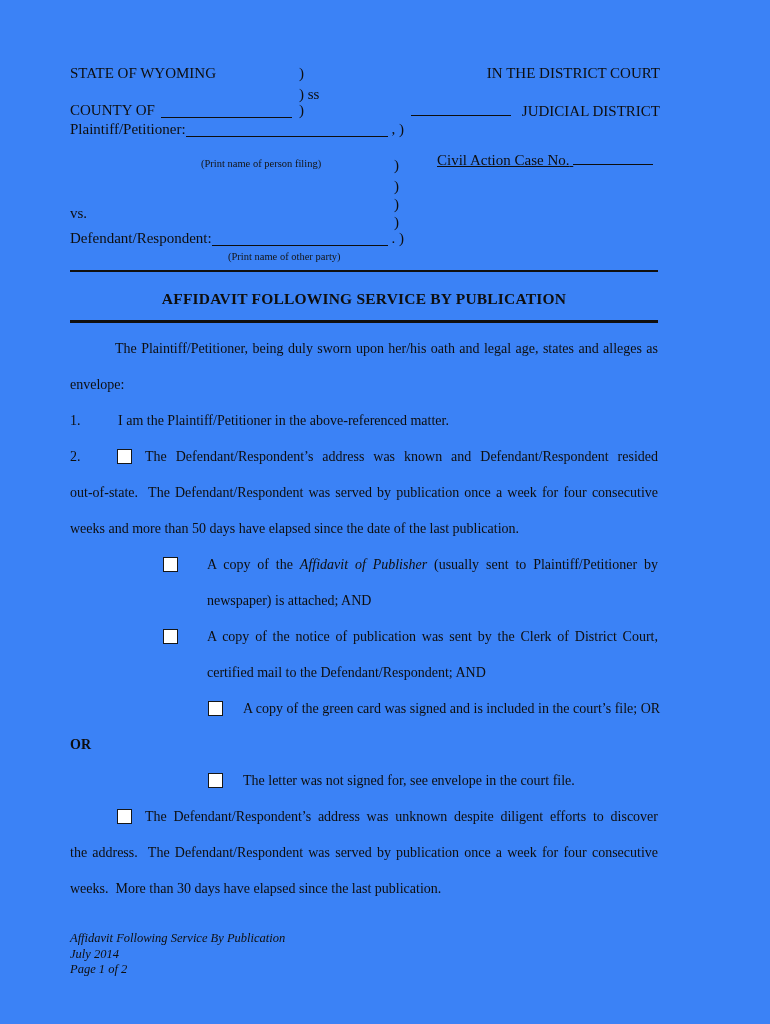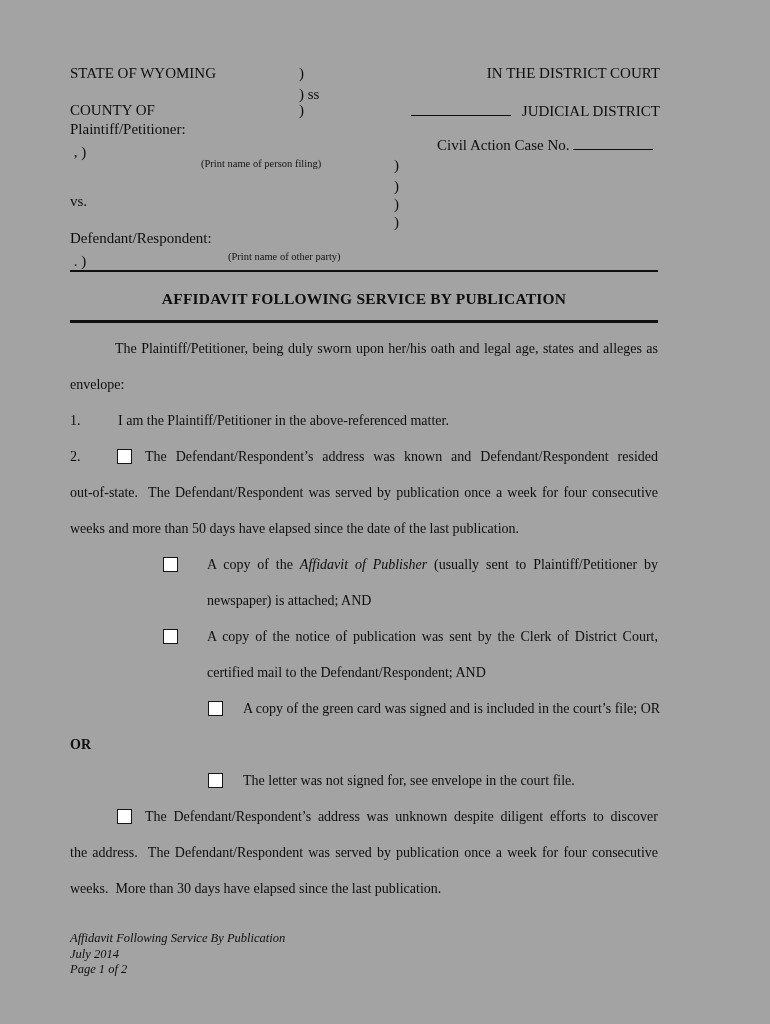--- a/index.html
+++ b/index.html
@@ -1,23 +1,23 @@
 <!DOCTYPE html>
 <html><head>
 <meta charset="utf-8">
 <style>
   html,body { margin:0; padding:0; background:#e8e8e8; }
   #page {
-    position:relative; width:770px; height:1024px; background:#a3a3a3;
+    position:relative; width:770px; height:1024px; background:#3b82f6;
     font-family:"Liberation Serif","DejaVu Serif",serif; color:#0e0e0e;
     margin:0 auto; overflow:hidden;
   }
   .abs { position:absolute; }
   .cap { font-size:15px; line-height:19px; white-space:nowrap; }
-  .flexrow { display:flex; align-items:baseline;flex-direction:column; }
+  .flexrow { display:flex; align-items:baseline; }
   .blank { display:inline-block; border-bottom:1.4px solid #0e0e0e; height:14px; }
   .fblank { flex:1 1 auto; border-bottom:1.4px solid #0e0e0e; align-self:flex-end; margin-bottom:2px; height:1px; }
   .sfx { white-space:pre; }
   .hint { font-size:10.5px; white-space:nowrap; color:#141414; }
   .rule { background:#101010; }
   .title { font-weight:bold; font-size:15.5px; letter-spacing:.2px; text-align:center; white-space:nowrap; }
   #bodyblock { position:absolute; left:70px; top:331px; width:588px; font-size:14px; }
   .ln { position:relative; height:36px; line-height:36px; white-space:nowrap; }
   .just { text-align:justify; text-align-last:justify; white-space:normal; }
   .num { position:absolute; left:0; top:0; }
@@ -55,31 +55,31 @@
     <span class="blank" style="width:100px;"></span>
     <span>&nbsp;</span>
     <span>JUDICIAL DISTRICT</span>
   </div>
 
   <div class="abs cap flexrow" style="left:70px; top:120px; width:334px;">
     <span>Plaintiff/Petitioner:</span>
     <span class="fblank"></span>
     <span class="sfx"> , )</span>
   </div>
-  <div class="abs cap" style="left:437px; top:135px;">
+  <div class="abs cap" style="left:437px; top:150px;text-decoration:underline;">
     <span>Civil Action Case No.</span>
     <span class="blank" style="width:80px;"></span>
   </div>
 
   <div class="abs hint" style="left:201px; top:158px;">(Print name of person filing)</div>
   <div class="abs cap" style="left:394px; top:156px;">)</div>
 
   <div class="abs cap" style="left:394px; top:177px;">)</div>
 
-  <div class="abs cap" style="left:70px; top:192px;">vs.</div>
+  <div class="abs cap" style="left:70px; top:204px;">vs.</div>
   <div class="abs cap" style="left:394px; top:195px;">)</div>
 
   <div class="abs cap" style="left:394px; top:213px;">)</div>
 
   <div class="abs cap flexrow" style="left:70px; top:229px; width:334px;">
     <span>Defendant/Respondent:</span>
     <span class="fblank"></span>
     <span class="sfx"> . )</span>
   </div>
   <div class="abs hint" style="left:228px; top:251px;">(Print name of other party)</div>

